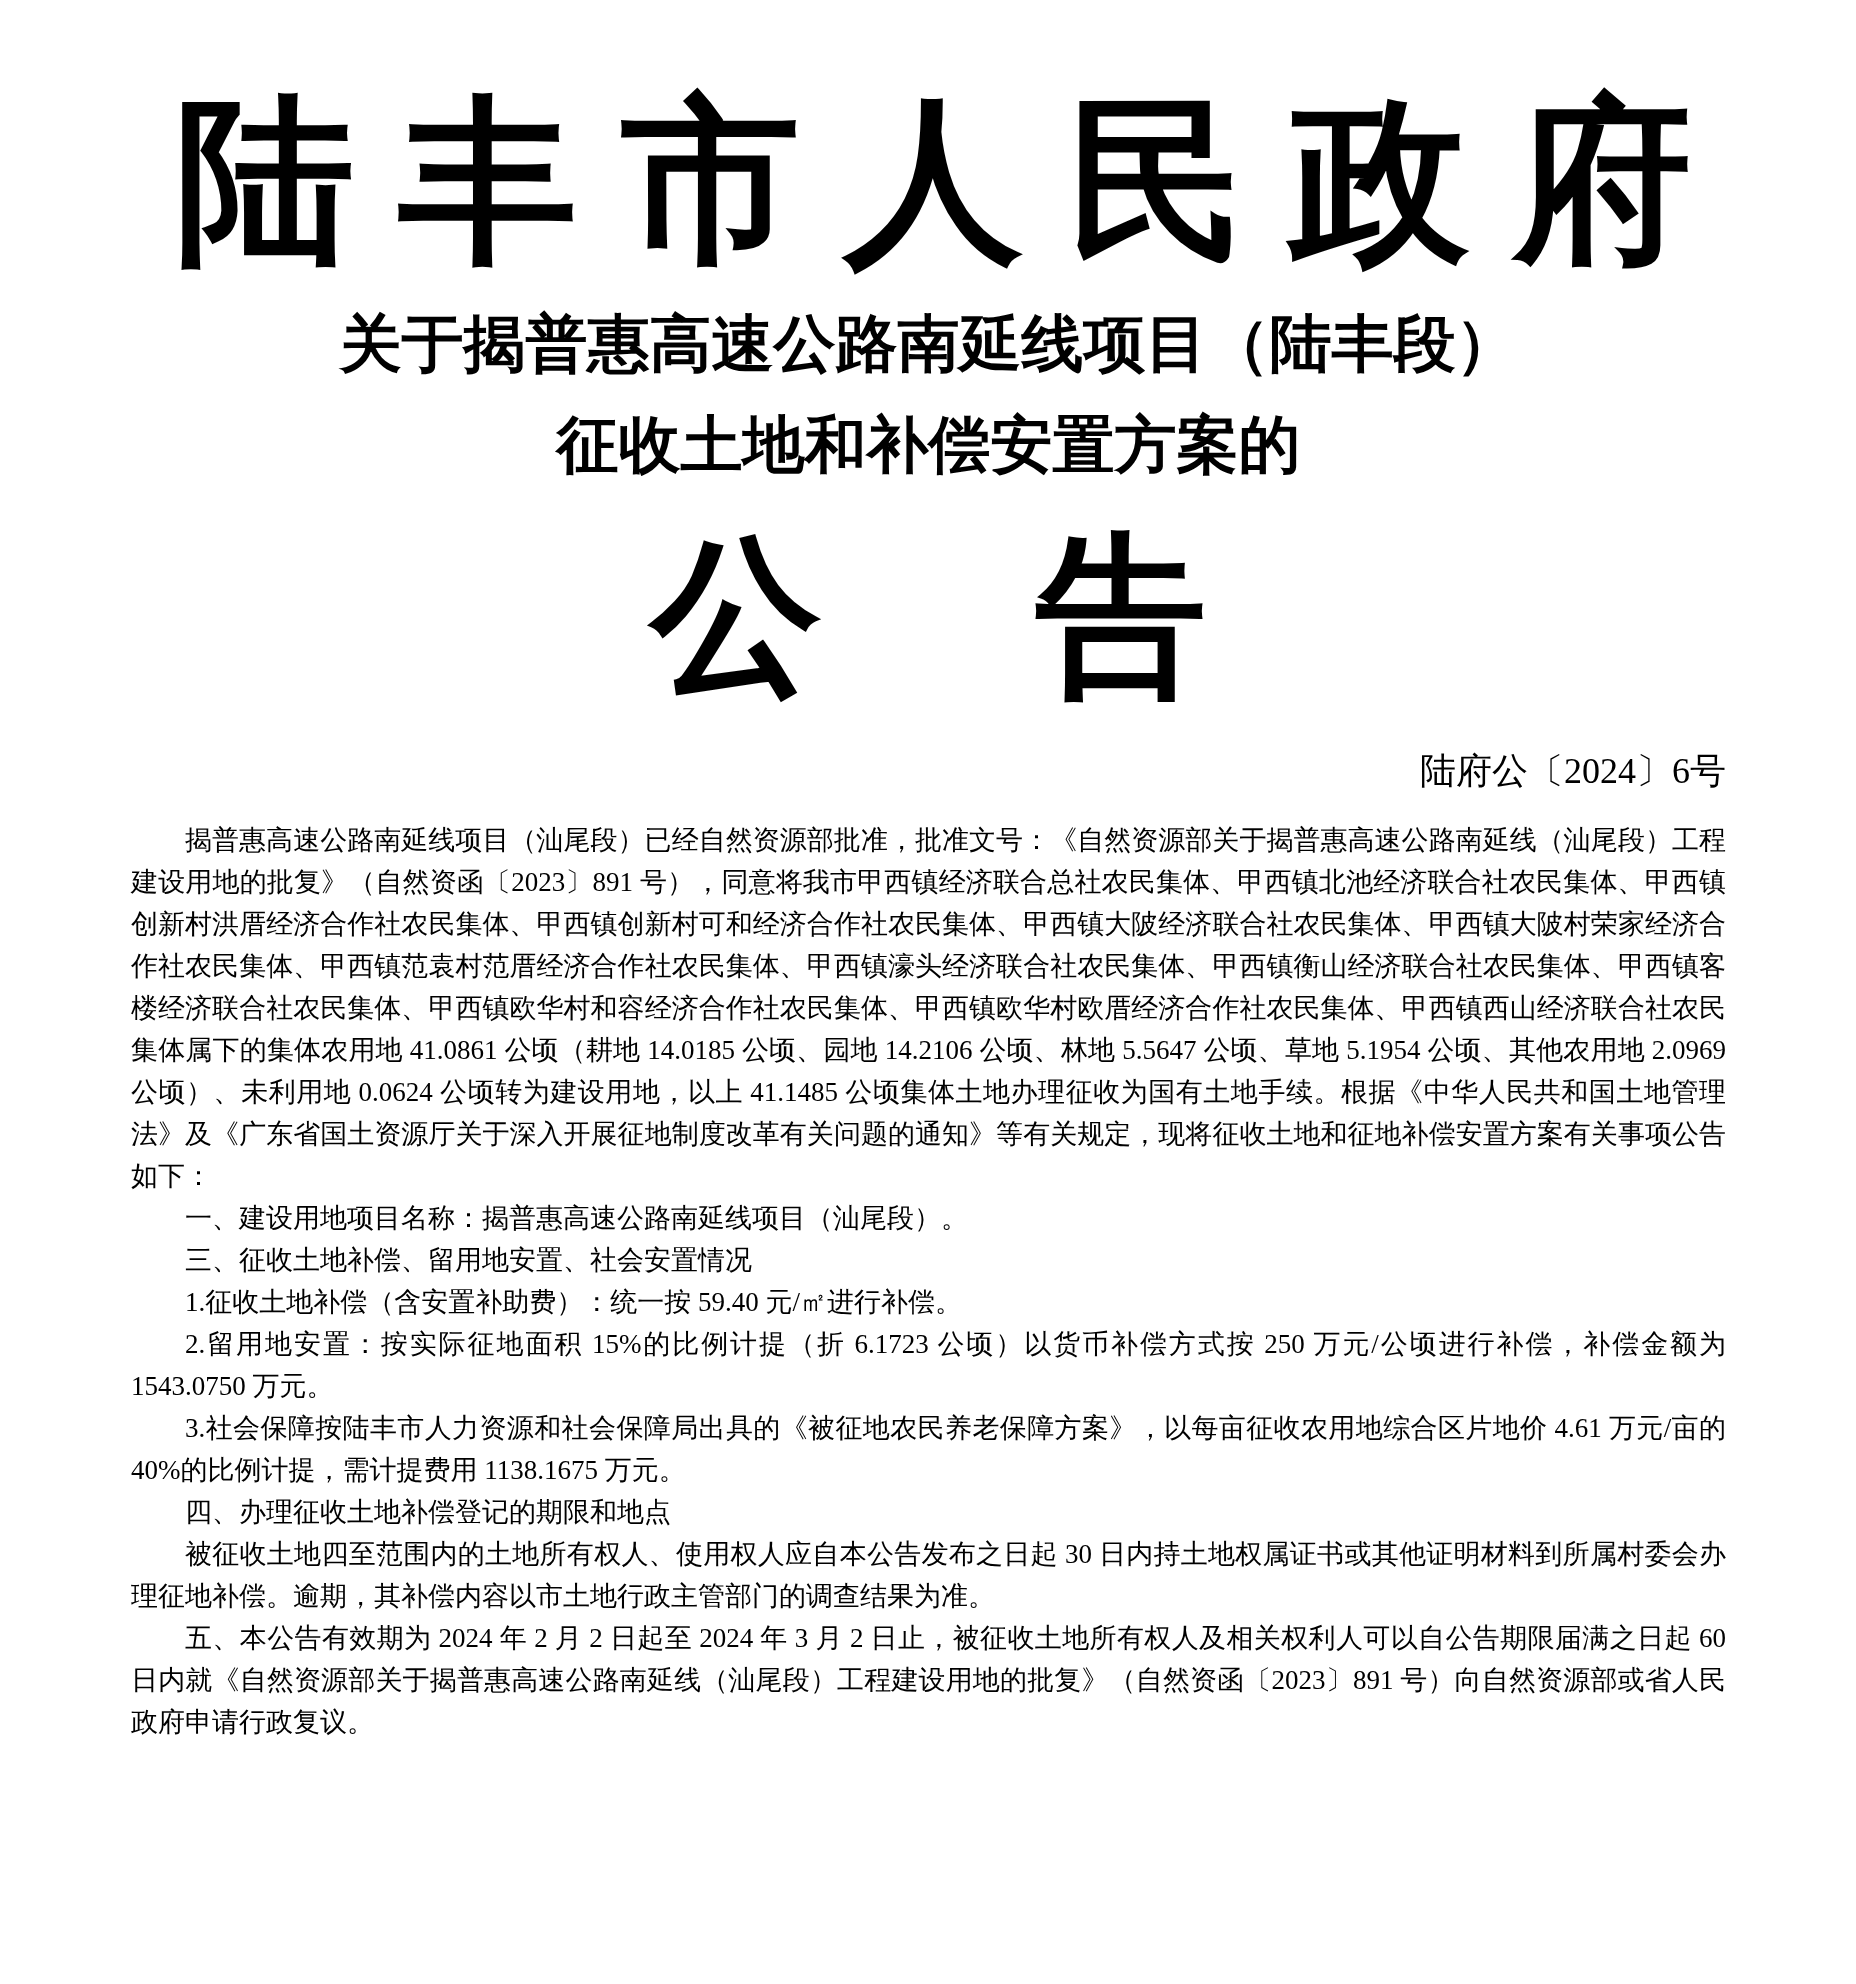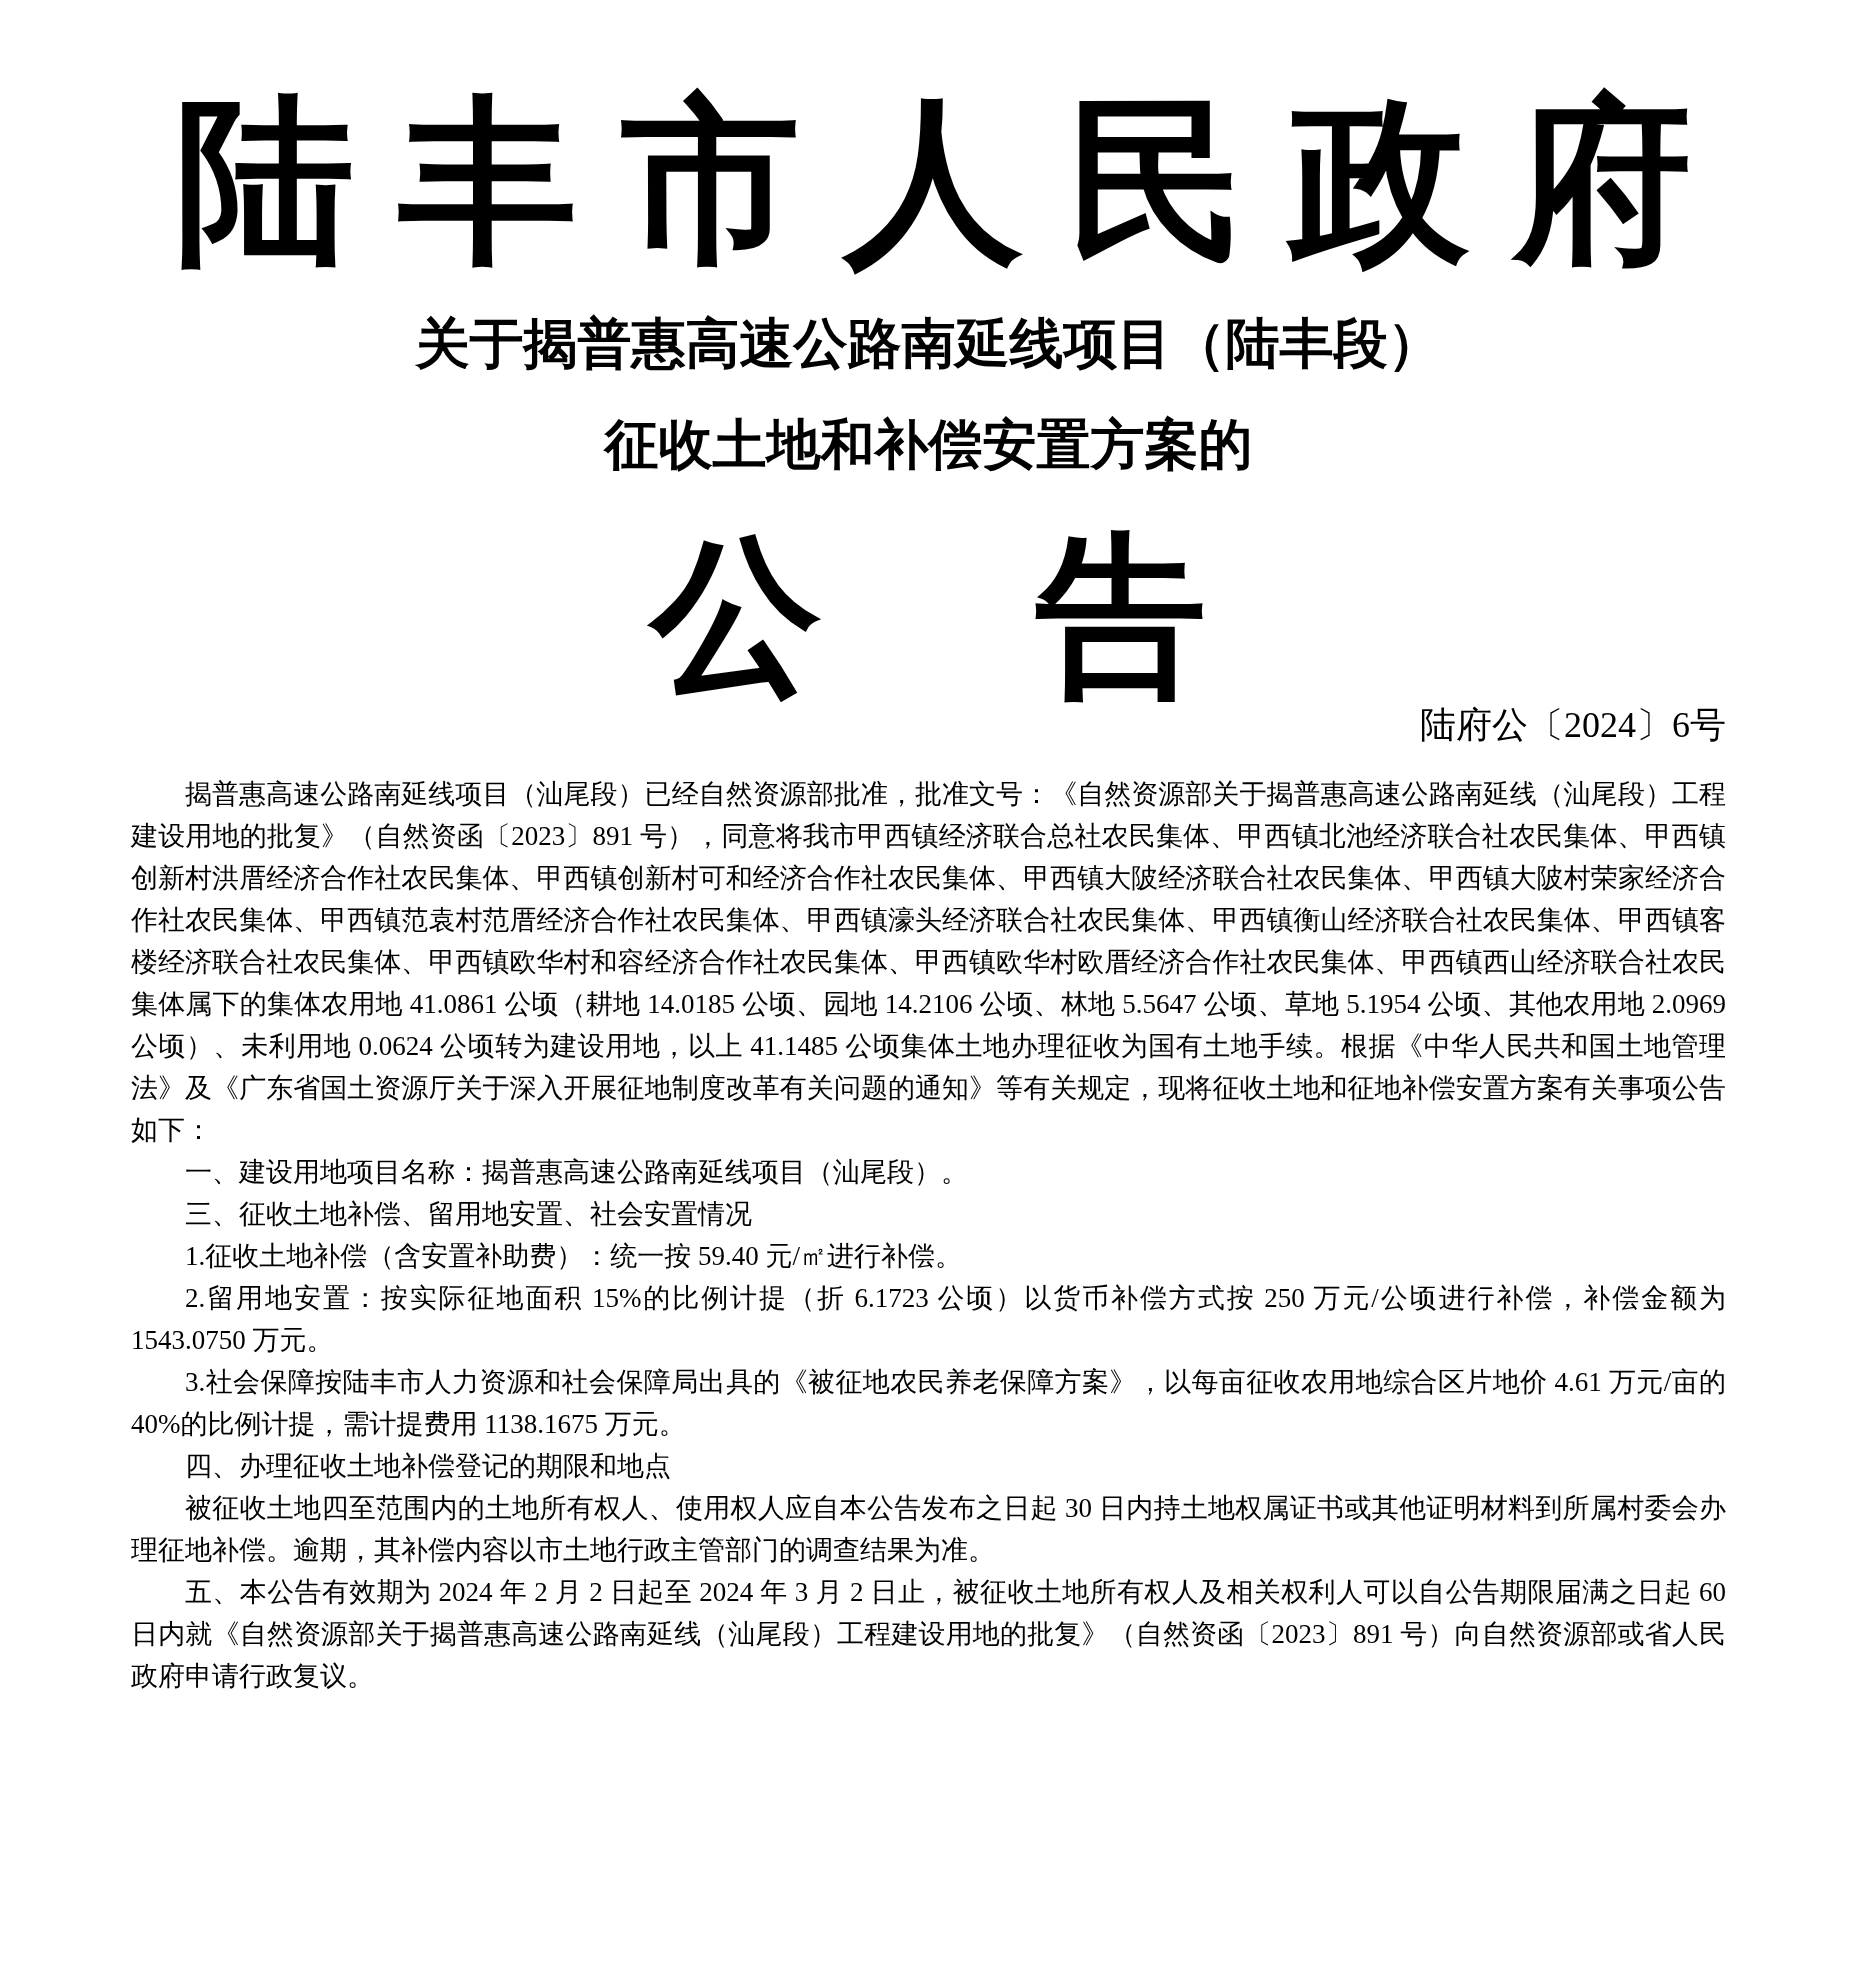--- a/index.html
+++ b/index.html
@@ -4,26 +4,26 @@
 <style>
   html,body { margin:0; padding:0; background:#ffffff; }
   body { width:1857px; height:2629px; font-family:"Liberation Serif","DejaVu Serif",serif; color:#000; }
   .sheet { position:relative; width:1857px; height:2629px; overflow:hidden; background:#ffffff; }
   .content { padding:0 131px; }
 
   .org-title {
     margin:91px 0 0 0; text-align:right; font-size:179px; line-height:183px;
     font-weight:bold; letter-spacing:44px; text-indent:44px; white-space:nowrap;
   }
-  .subtitle { margin-top:22px; text-align:center; font-size:54px; line-height:97px; font-weight:bold; white-space:nowrap; }
+  .subtitle { margin-top:22px; text-align:center; font-size:62px; line-height:97px; font-weight:bold; white-space:nowrap; }
   .subtitle.second { margin-top:4px; }
 
   .notice-word { margin-top:36px; display:flex; justify-content:center; gap:214px; font-size:171px; line-height:175px; font-weight:bold; }
 
-  .doc-number { text-align:right; font-size:36px; line-height:40px; }
+  .doc-number { margin-top:46px; text-align:right; font-size:36px; line-height:40px; }
 
   .body-text { margin-top:28px; }
   .body-text p.para { margin:0; font-size:27px; line-height:42px; text-align:justify; text-indent:2em; letter-spacing:0; }
 </style>
 </head>
 <body>
 
 <div class="sheet">
   <div class="content">
 

